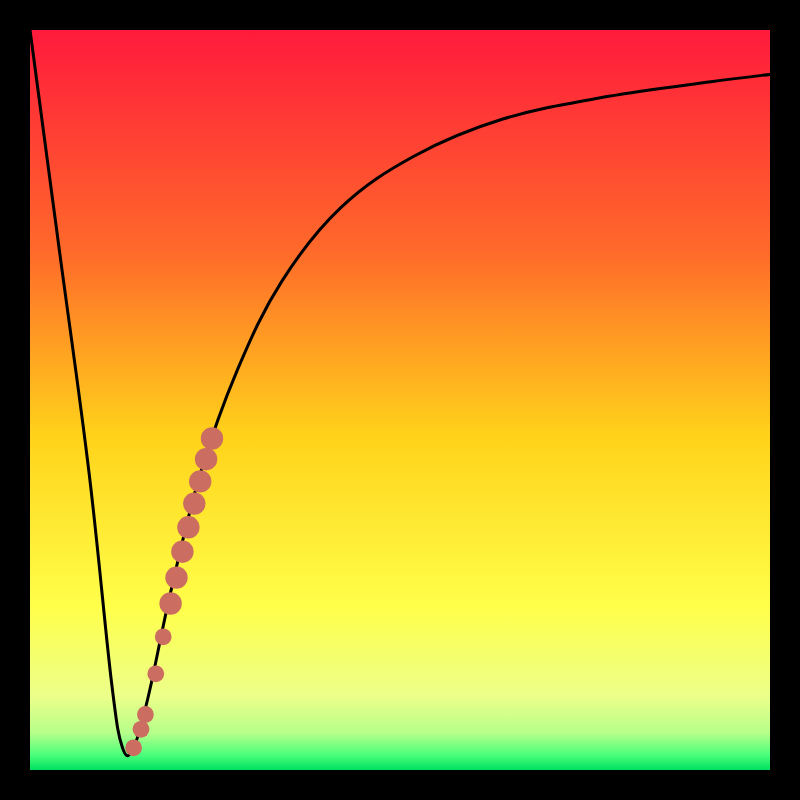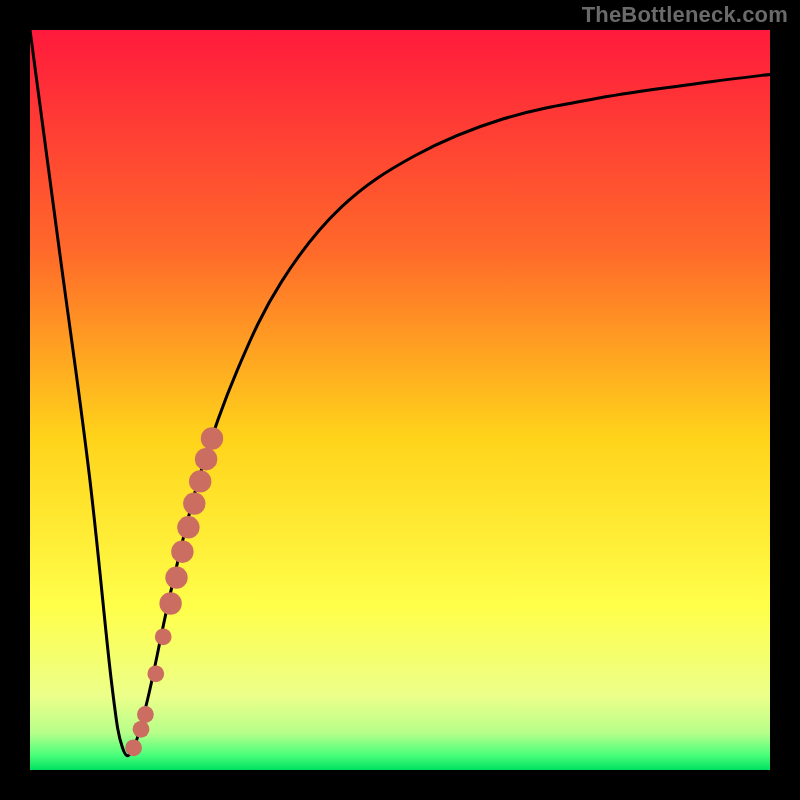--- a/index.html
+++ b/index.html
@@ -28,21 +28,20 @@
     z-index: 10;
   }
   svg {
     display: block;
   }
 </style>
 </head>
 <body>
 
 <div class="frame">
-  <div class="watermark">TheBottleneck.com</div>
   <svg id="chart-svg" width="800" height="800" viewBox="0 0 800 800" preserveAspectRatio="none">
     <defs>
       <linearGradient id="bg-grad" x1="0" y1="0" x2="0" y2="1">
         <stop id="g0" offset="0%" stop-color="#ff1a3c"></stop>
         <stop id="g1" offset="30%" stop-color="#ff6a2a"></stop>
         <stop id="g2" offset="55%" stop-color="#ffd31a"></stop>
         <stop id="g3" offset="78%" stop-color="#ffff4a"></stop>
         <stop id="g4" offset="90%" stop-color="#ecff8a"></stop>
         <stop id="g5" offset="95%" stop-color="#b6ff8a"></stop>
         <stop id="g6" offset="98%" stop-color="#4aff7a"></stop>

